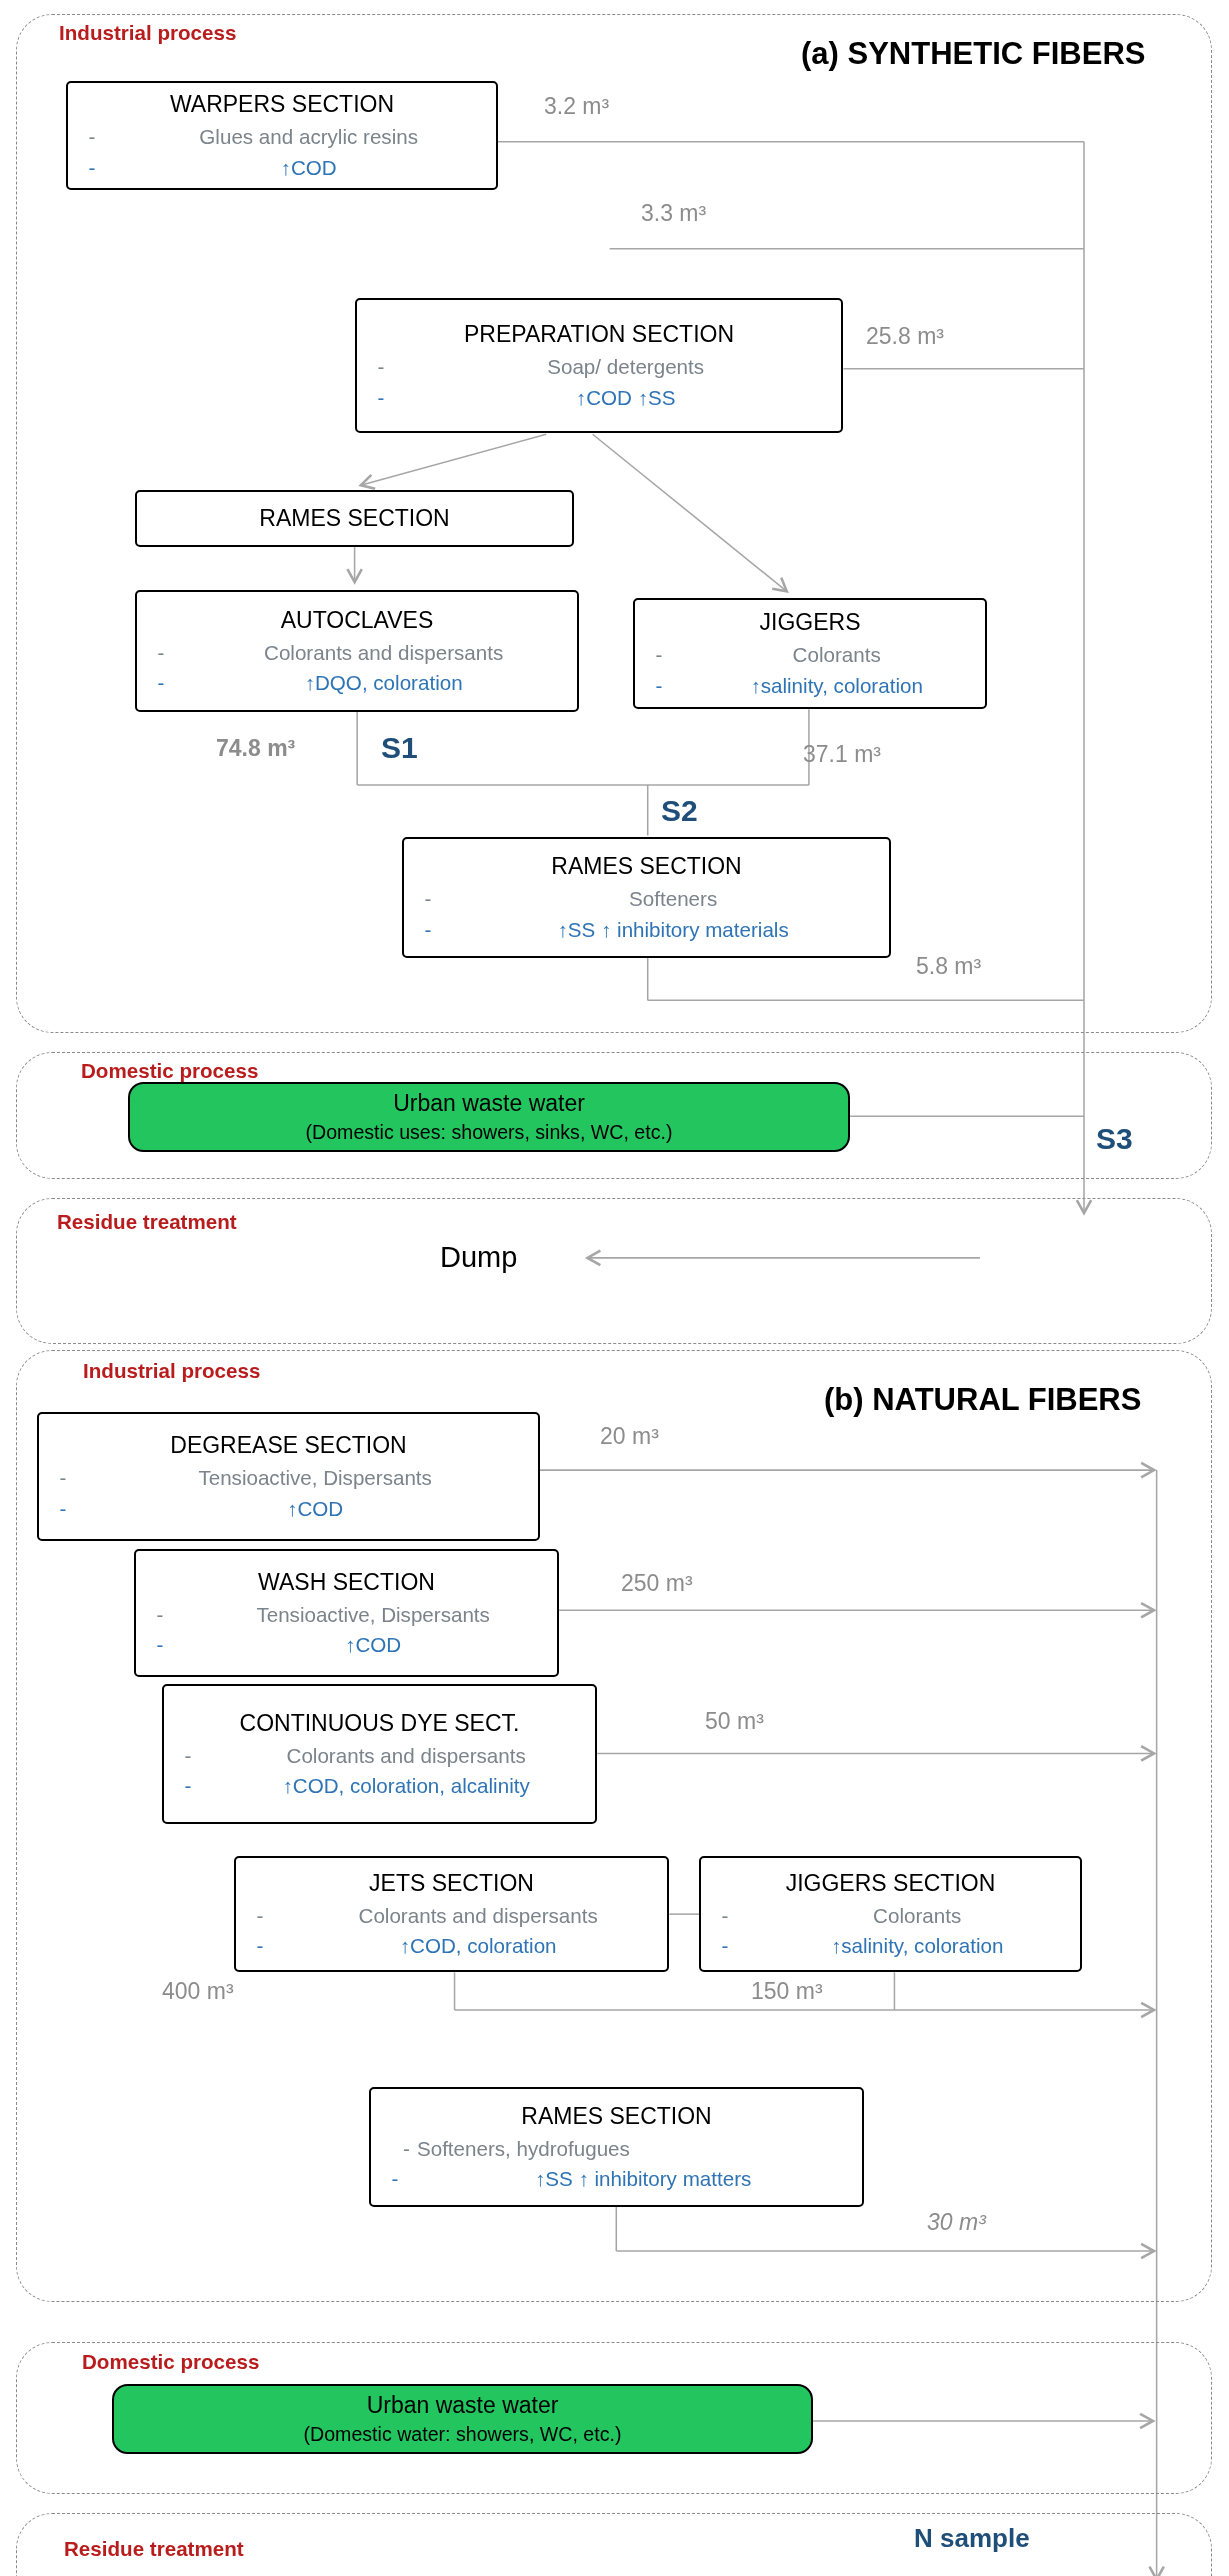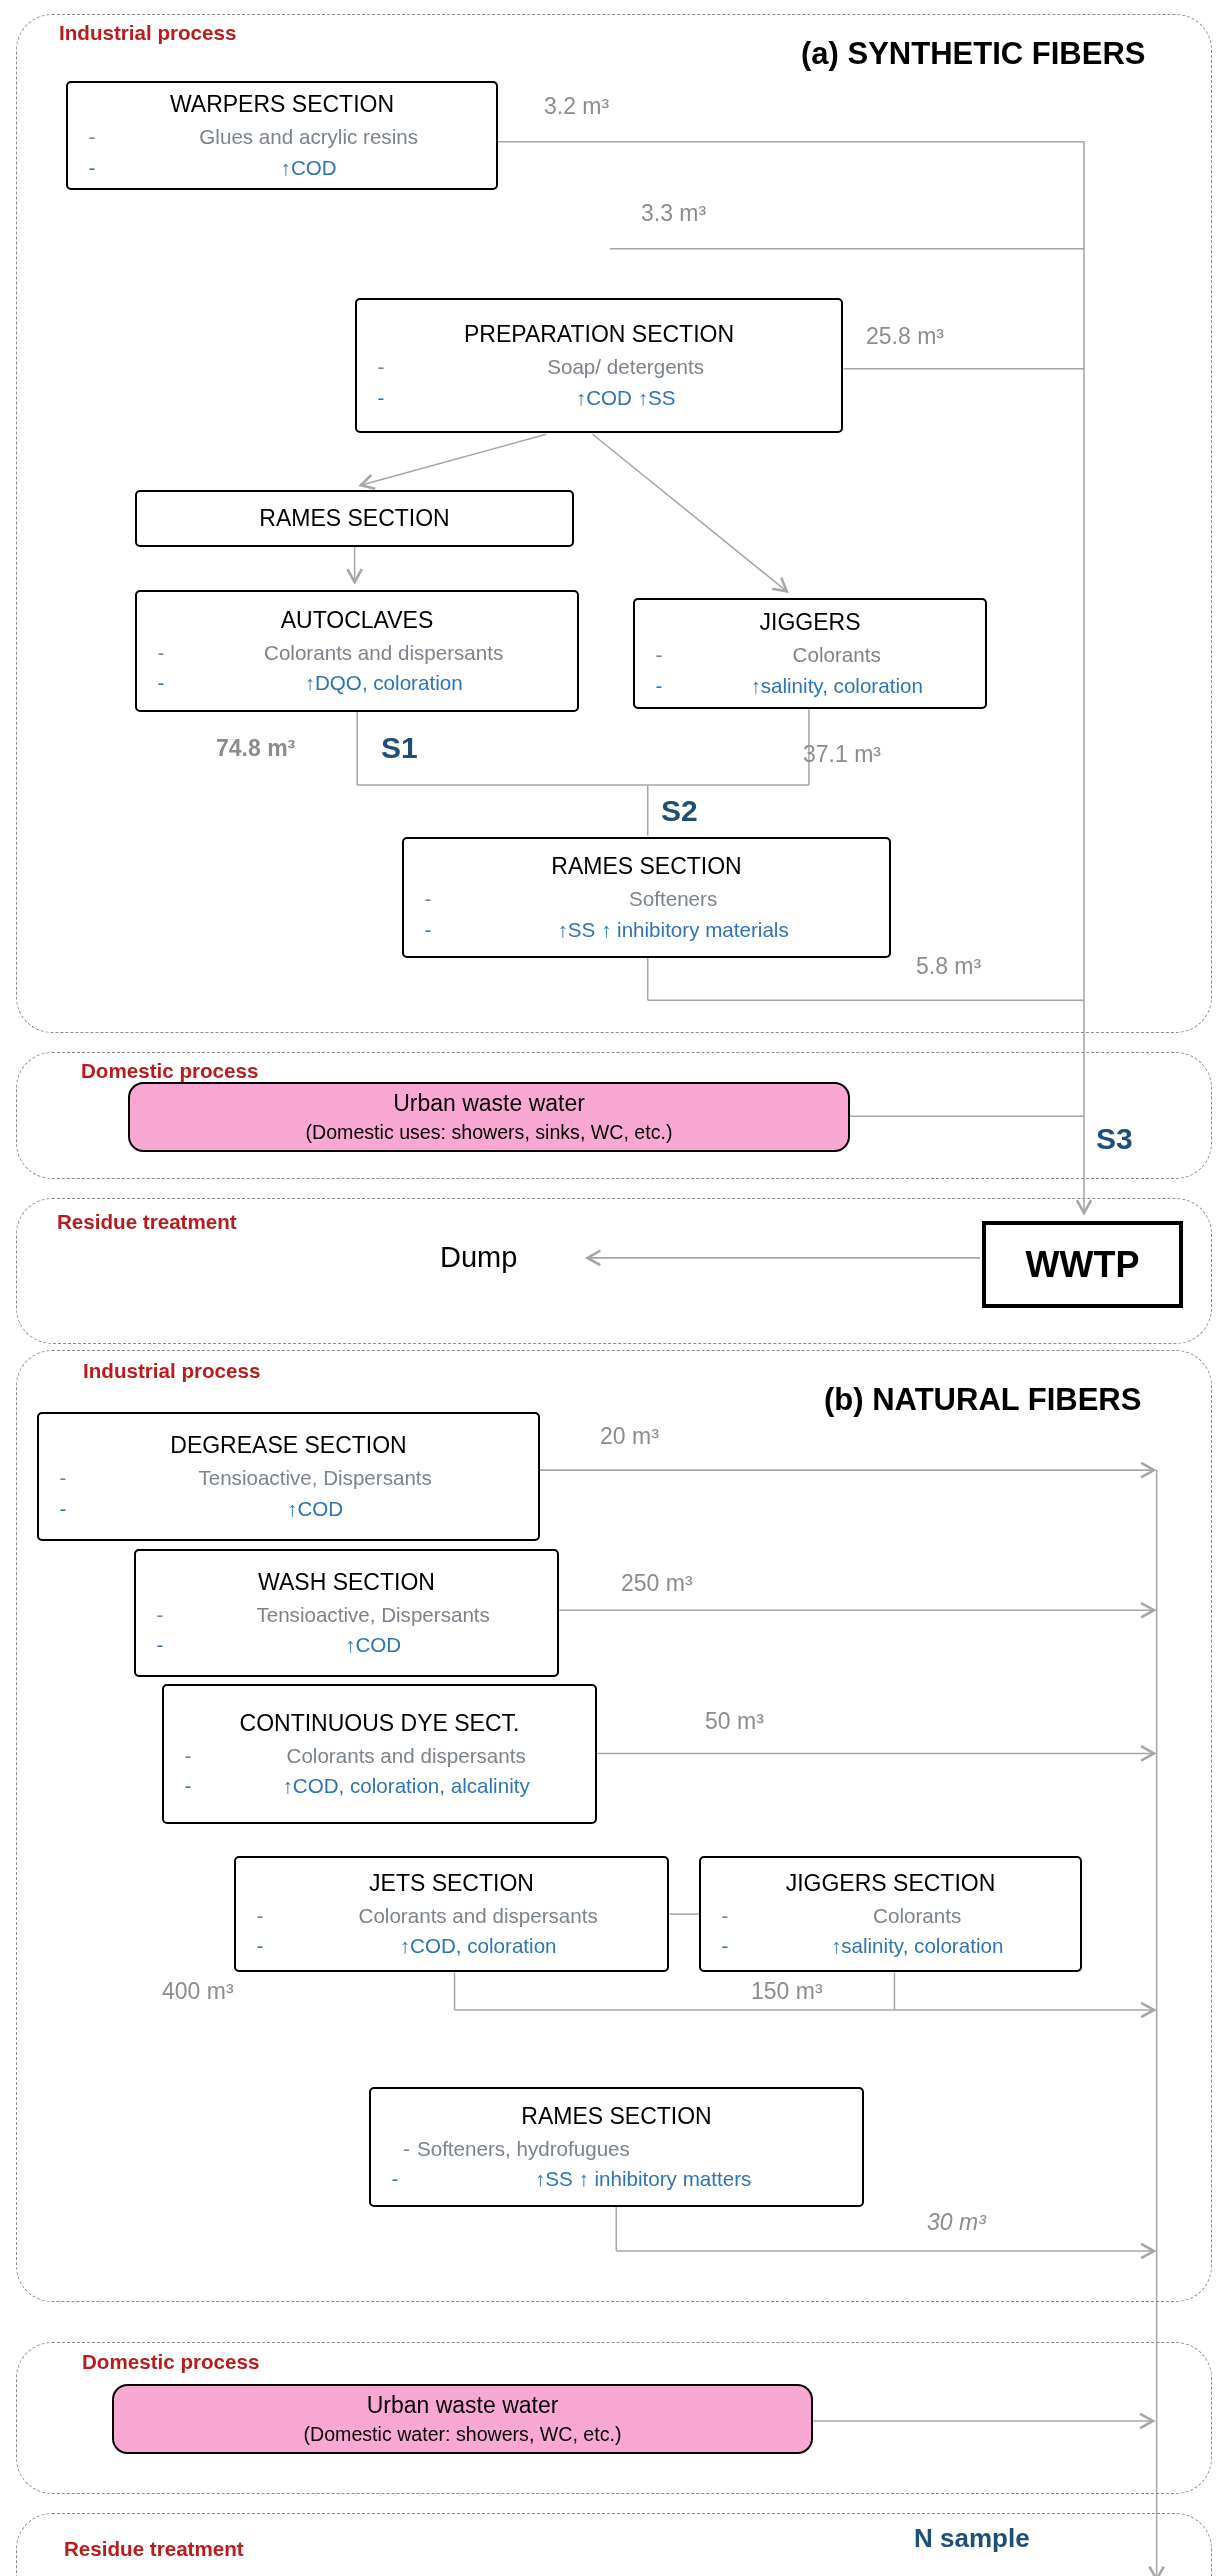--- a/index.html
+++ b/index.html
@@ -17,21 +17,21 @@
   .pbox-row .rowtext{flex:1;text-align:center;}
   .pbox-row.leftrow{padding-left:20.6px;}
   .pbox-row.leftrow .dash{width:auto;padding-left:0;margin-right:7.2px;}
   .pbox-row.leftrow .rowtext{flex:none;text-align:left;}
   .gray{color:#7b838b;}
   .blue{color:#2E74B5;}
   .note{ text-align:center;font-size:19.6px;color:#000;margin-top:5.2px;}
   .vol-label{position:absolute;font-size:23px;color:#8c8c8c;white-space:nowrap;}
   .sample-label{position:absolute;font-size:30px;font-weight:bold;color:#1F4E79;white-space:nowrap;}
   .nsample-label{position:absolute;font-size:26px;font-weight:bold;color:#1F4E79;white-space:nowrap;}
-  .urban-box{position:absolute;border:2.1px solid #000;border-radius:15.5px;background:#f9a8d4;box-sizing:border-box;
+  .urban-box{position:absolute;border:2.1px solid #000;border-radius:15.5px;background:#22c55e;box-sizing:border-box;
              display:flex;flex-direction:column;justify-content:center;}
   .urban-title{text-align:center;font-size:23px;color:#000;}
   .urban-sub{text-align:center;font-size:19.6px;color:#000;margin-top:4.1px;}
   .wwtp-box{position:absolute;border:4.6px solid #000;background:#fff;box-sizing:border-box;
             display:flex;align-items:center;justify-content:center;font-size:36px;font-weight:bold;color:#000;}
   .dump-label{position:absolute;font-size:29px;color:#000;white-space:nowrap;}
 </style>
 </head>
 <body>
 
@@ -159,23 +159,20 @@
   <div class="dashed-box" style="left:15.5px;top:1052px;width:1196px;height:127px;"></div>
   <div class="zone-label" style="left:81px;top:1059px;">Domestic process</div>
   <div class="urban-box" style="left:128px;top:1082px;width:722px;height:70px;">
     <div class="urban-title">Urban waste water</div>
     <div class="urban-sub">(Domestic uses: showers, sinks, WC, etc.)</div>
   </div>
 
   <div class="dashed-box" style="left:15.5px;top:1198px;width:1196px;height:146px;"></div>
   <div class="zone-label" style="left:57px;top:1210px;">Residue treatment</div>
   <div class="dump-label" style="left:440px;top:1241px;">Dump</div>
-  <div class="wwtp-box" style="left:982px;top:1221px;width:201px;height:87px;">
-    <span>WWTP</span>
-  </div>
 
   <div class="dashed-box" style="left:15.5px;top:1350px;width:1196px;height:952px;"></div>
   <div class="zone-label" style="left:83px;top:1359px;">Industrial process</div>
   <div class="zone-title" style="left:824px;top:1382px;">(b) NATURAL FIBERS</div>
 
   <div class="pbox" style="left:37px;top:1412px;width:503px;height:129px;">
     <div class="pbox-title">DEGREASE SECTION</div>
     <div class="pbox-row">
         <span class="dash gray">-</span>
         <span class="rowtext gray">Tensioactive, Dispersants</span>

